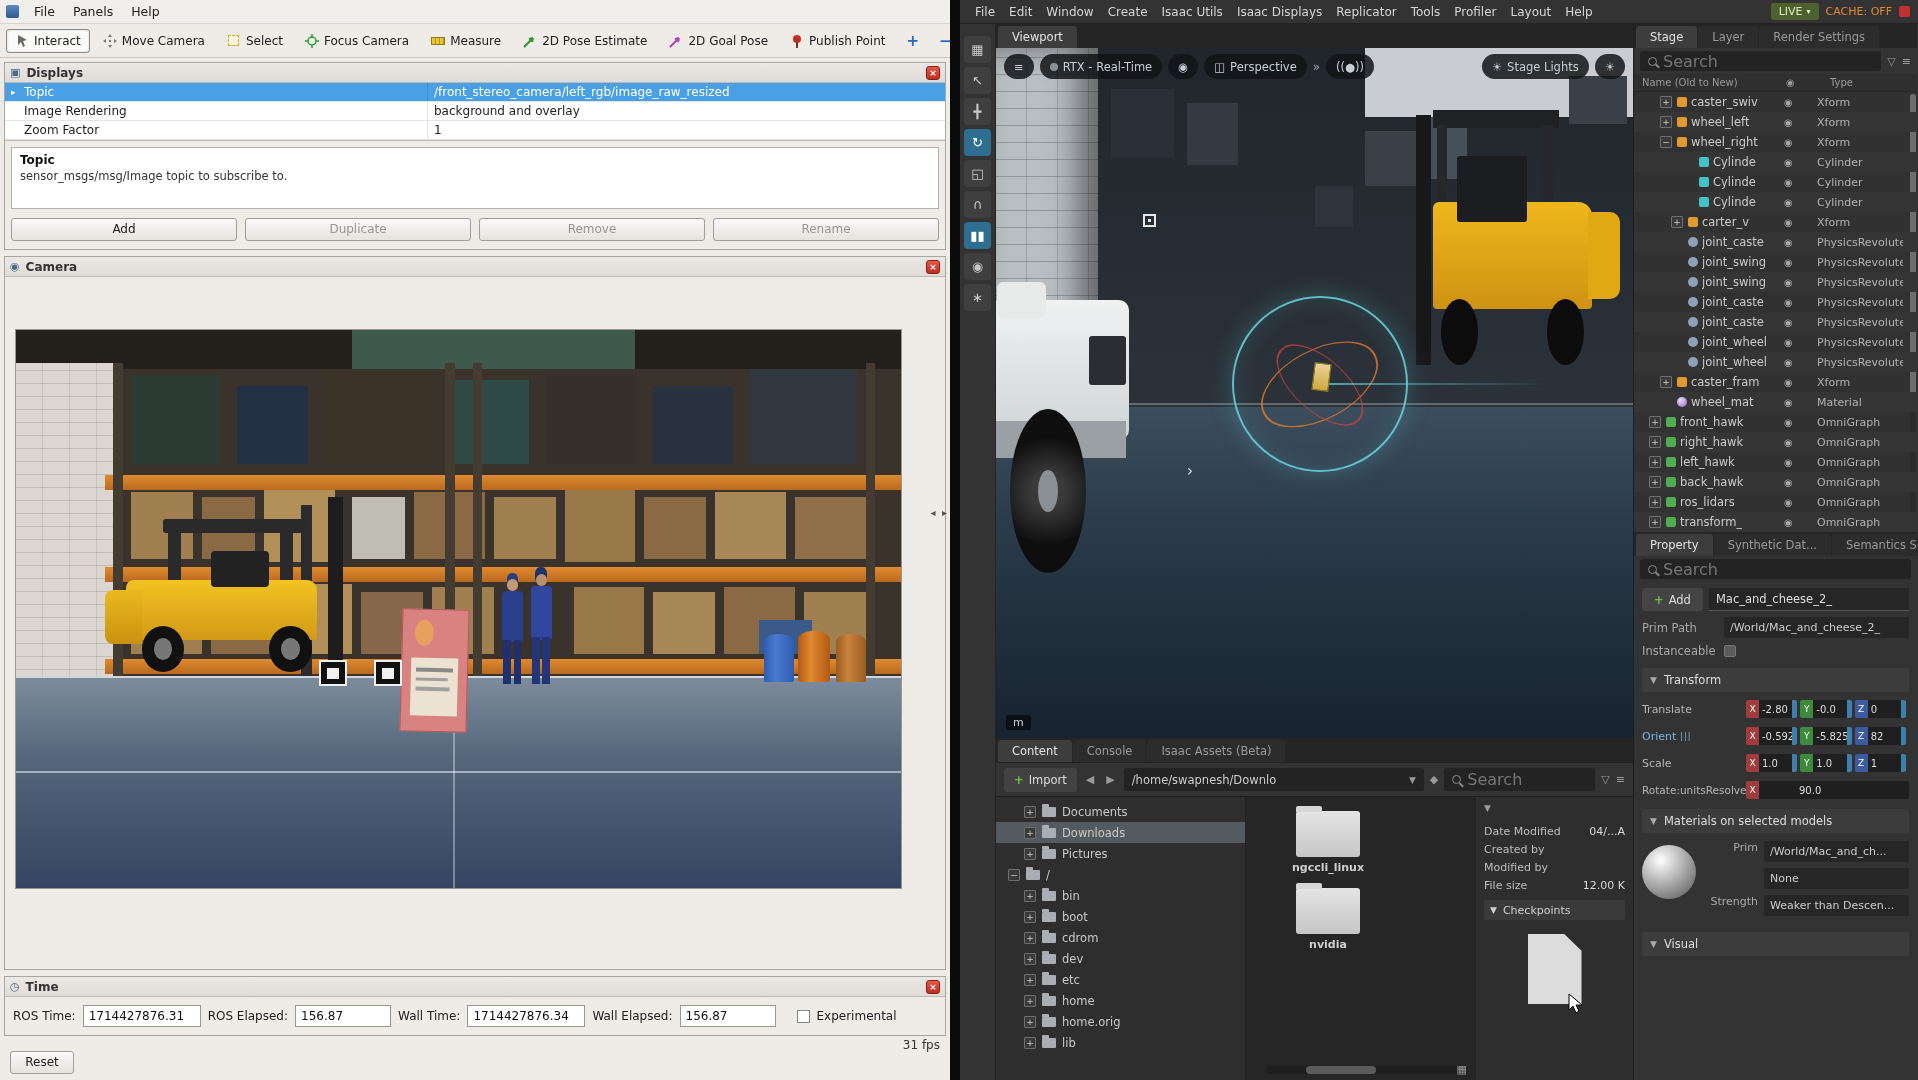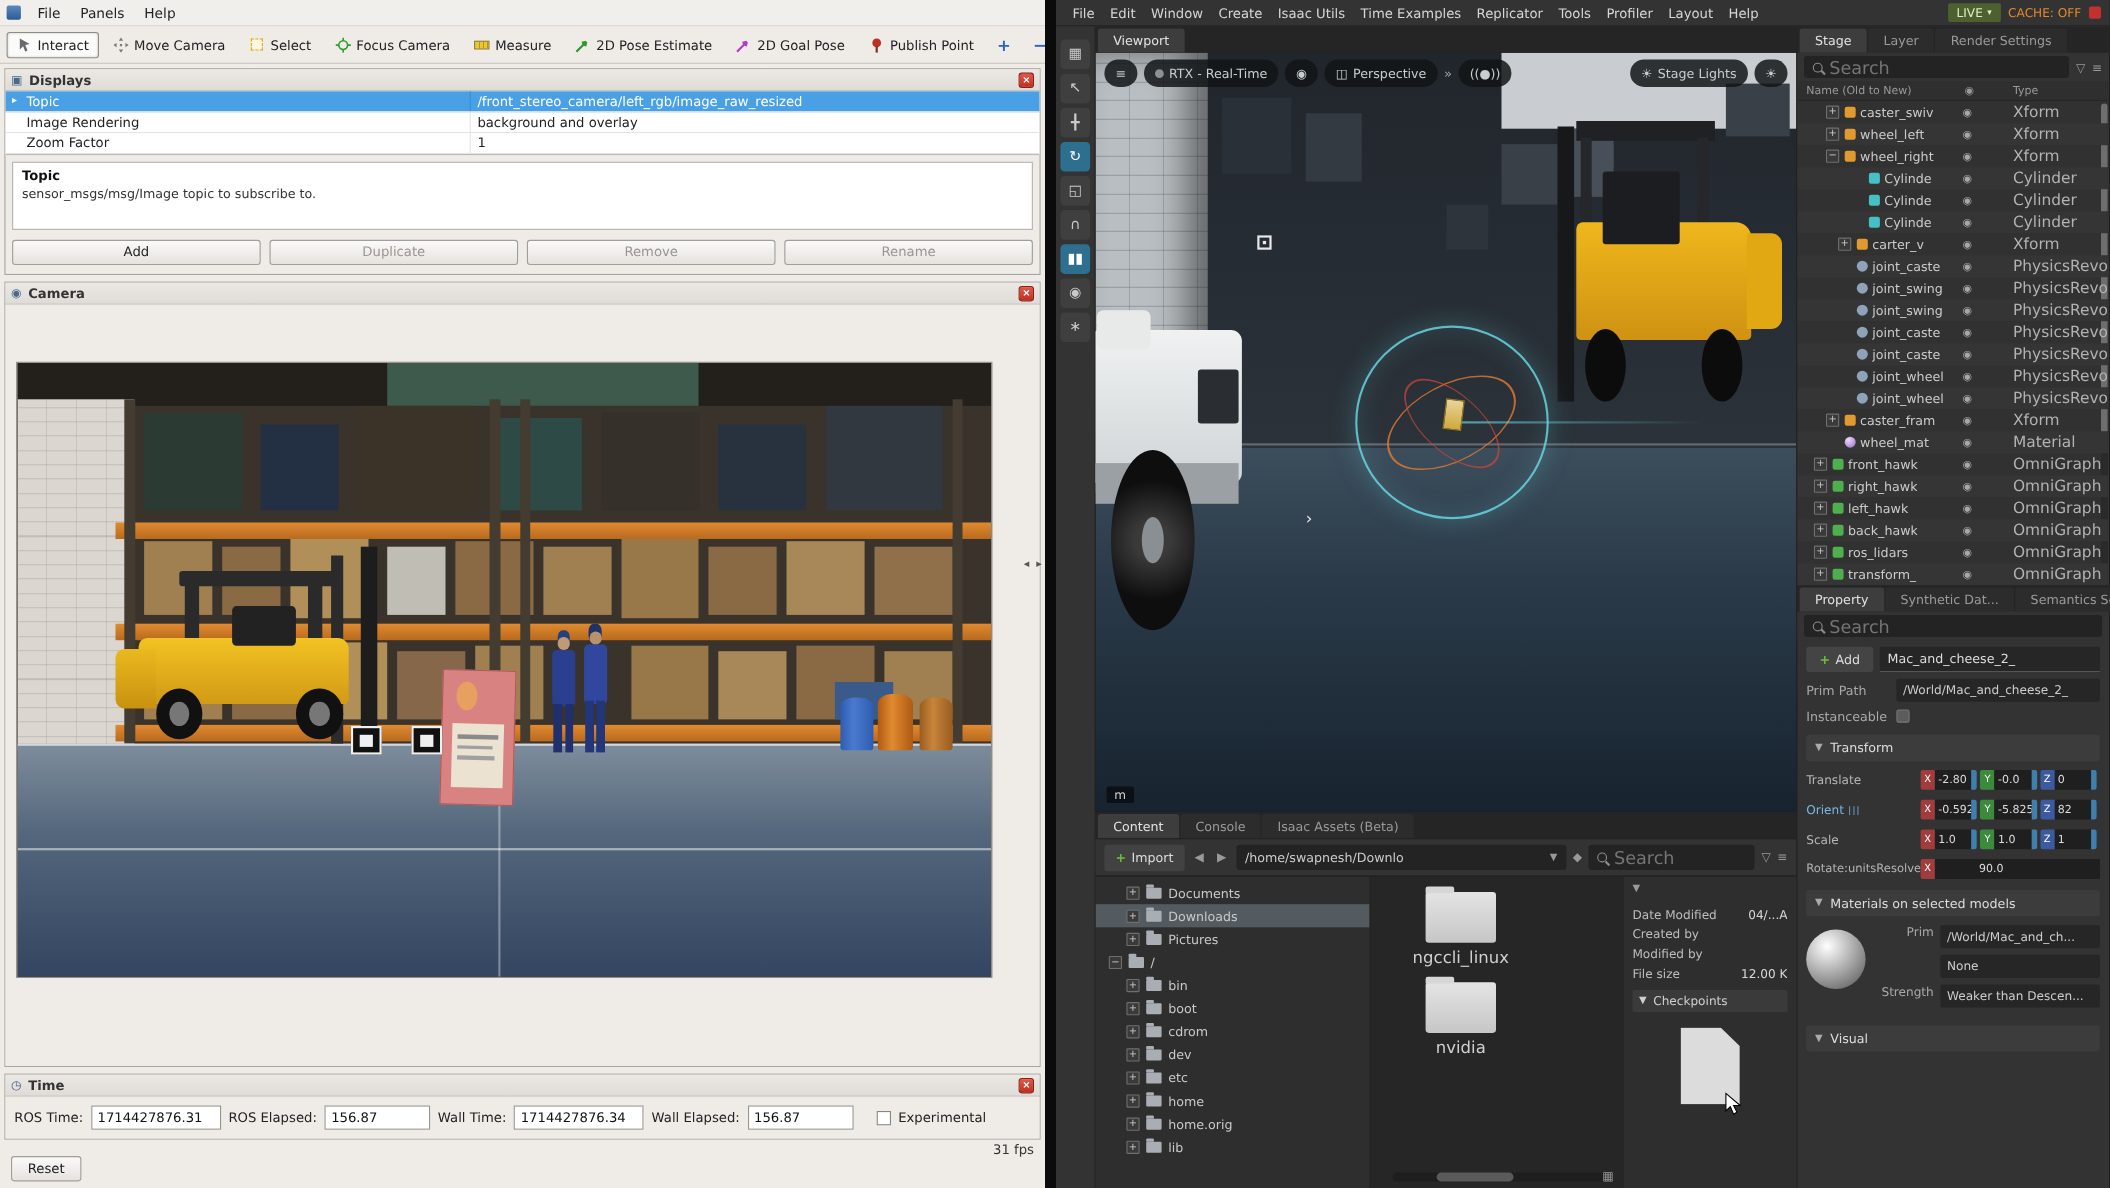--- a/index.html
+++ b/index.html
@@ -85,21 +85,21 @@
 .ct-tree{width:250px;background:#2e2e2e;border-right:1px solid #222;overflow:hidden;padding-top:4px;}
 .trow{display:flex;align-items:center;gap:6px;height:21px;font-size:11.5px;color:#c9c9c9;padding-right:4px;}
 .trow.sel{background:#545b60;}
 .exp{width:12px;height:12px;border:1px solid #6f6f6f;background:#3a3a3a;color:#ccc;font-size:9px;line-height:10px;text-align:center;border-radius:1px;flex:none;}
 .fold{width:14px;height:10px;background:#a9aeb4;border-radius:1px;position:relative;flex:none;}
 .fold::before{content:"";position:absolute;top:-3px;left:0;width:7px;height:3px;background:#a9aeb4;border-radius:1px 1px 0 0;}
 .ct-grid{flex:1;position:relative;background:#262626;padding:14px 0 0 22px;}
 .gitem{width:120px;display:flex;flex-direction:column;align-items:center;gap:4px;margin-bottom:14px;}
 .bigfold{width:64px;height:46px;background:linear-gradient(#e4e4e4,#c6c6c6);border-radius:3px;position:relative;}
 .bigfold::before{content:"";position:absolute;top:-5px;left:0;width:26px;height:6px;background:#d6d6d6;border-radius:2px 2px 0 0;}
-.glabel{font-size:15px;color:#cfcfcf;}
+.glabel{font-size:11px;color:#cfcfcf;font-weight:bold;}
 .hscroll{position:absolute;left:20px;bottom:6px;width:200px;height:8px;background:#1e1e1e;border-radius:4px;}
 .hscroll .hbar{width:70px;height:8px;background:#5a5a5a;border-radius:4px;margin-left:40px;}
 .gridic{position:absolute;right:8px;bottom:4px;color:#9a9a9a;font-size:11px;}
 .ct-info{width:158px;background:#2e2e2e;border-left:1px solid #222;padding:6px 8px;position:relative;font-size:11px;color:#bdbdbd;}
 .inf-dd{height:16px;color:#9a9a9a;font-size:9px;margin-bottom:6px;}
 .ifrow{display:flex;justify-content:space-between;margin-bottom:5px;gap:4px;white-space:nowrap;overflow:hidden;}
 .ifrow .v{color:#d8d8d8;overflow:hidden;}
 .ckhdr{margin-top:8px;height:20px;background:#3a3a3a;border-radius:2px;display:flex;align-items:center;gap:6px;padding:0 6px;color:#cfcfcf;}
 .fileicon{width:54px;height:70px;background:#dcdcdc;clip-path:polygon(0 0,68% 0,100% 24%,100% 100%,0 100%);margin:14px auto 0 auto;}
 
@@ -108,21 +108,21 @@
 .srchrow{height:26px;display:flex;align-items:center;gap:6px;padding:0 6px;background:#333;}
 .srchrow .sfield{flex:1;height:20px;}
 .stcols{height:18px;display:flex;align-items:center;font-size:10px;color:#9a9a9a;background:#2f2f2f;border-bottom:1px solid #262626;position:relative;padding-left:8px;}
 .stcols .eyec{position:absolute;left:152px;}
 .stcols .typec{position:absolute;left:196px;}
 .st-tree{height:440px;overflow:hidden;position:relative;background:#313131;}
 .srow{display:flex;align-items:center;height:20px;font-size:11.5px;color:#cbcbcb;position:relative;padding-right:90px;}
 .srow:nth-child(odd){background:#353535;}
 .srow .nm{overflow:hidden;white-space:nowrap;}
 .srow .eye{position:absolute;left:150px;color:#a8a8a8;font-size:10px;}
-.srow .tp{position:absolute;left:196px;color:#b2b2b2;font-size:14px;white-space:nowrap;overflow:hidden;width:86px;}
+.srow .tp{position:absolute;left:183px;color:#b2b2b2;font-size:11px;white-space:nowrap;overflow:hidden;width:86px;}
 .pic{width:10px;height:10px;border-radius:2px;flex:none;margin:0 4px 0 2px;}
 .pic-xform{background:#e09a30;}
 .pic-cylinder{background:#45c0c5;}
 .pic-joint{background:#8fa3b8;border-radius:50%;}
 .pic-material{background:radial-gradient(circle at 35% 30%,#ead9fa,#9868c8);border-radius:50%;}
 .pic-graph{background:#4fae4f;}
 .vscroll{position:absolute;right:1px;top:2px;width:6px;height:420px;background:#2a2a2a;border-radius:3px;}
 .vscroll .vbar{width:6px;height:300px;background:#6e6e6e;border-radius:3px;}
 .prbody{flex:1;padding:6px 8px;overflow:hidden;font-size:11.5px;color:#c9c9c9;}
 .prow{display:flex;align-items:center;gap:6px;margin-bottom:6px;}
@@ -410,21 +410,21 @@
   <div class="divider"></div>
 
   <div class="isaac">
     <div class="is-menubar">
       <span id="is-menu" style="display:flex">
           <span class="mi">File</span>
           <span class="mi">Edit</span>
           <span class="mi">Window</span>
           <span class="mi">Create</span>
           <span class="mi">Isaac Utils</span>
-          <span class="mi">Time Examples</span>
+          <span class="mi">Isaac Displays</span>
           <span class="mi">Replicator</span>
           <span class="mi">Tools</span>
           <span class="mi">Profiler</span>
           <span class="mi">Layout</span>
           <span class="mi">Help</span>
         </span>
       <span class="live">
         <span>LIVE</span>
         <span style="font-size:8px">▾</span>
       </span>

